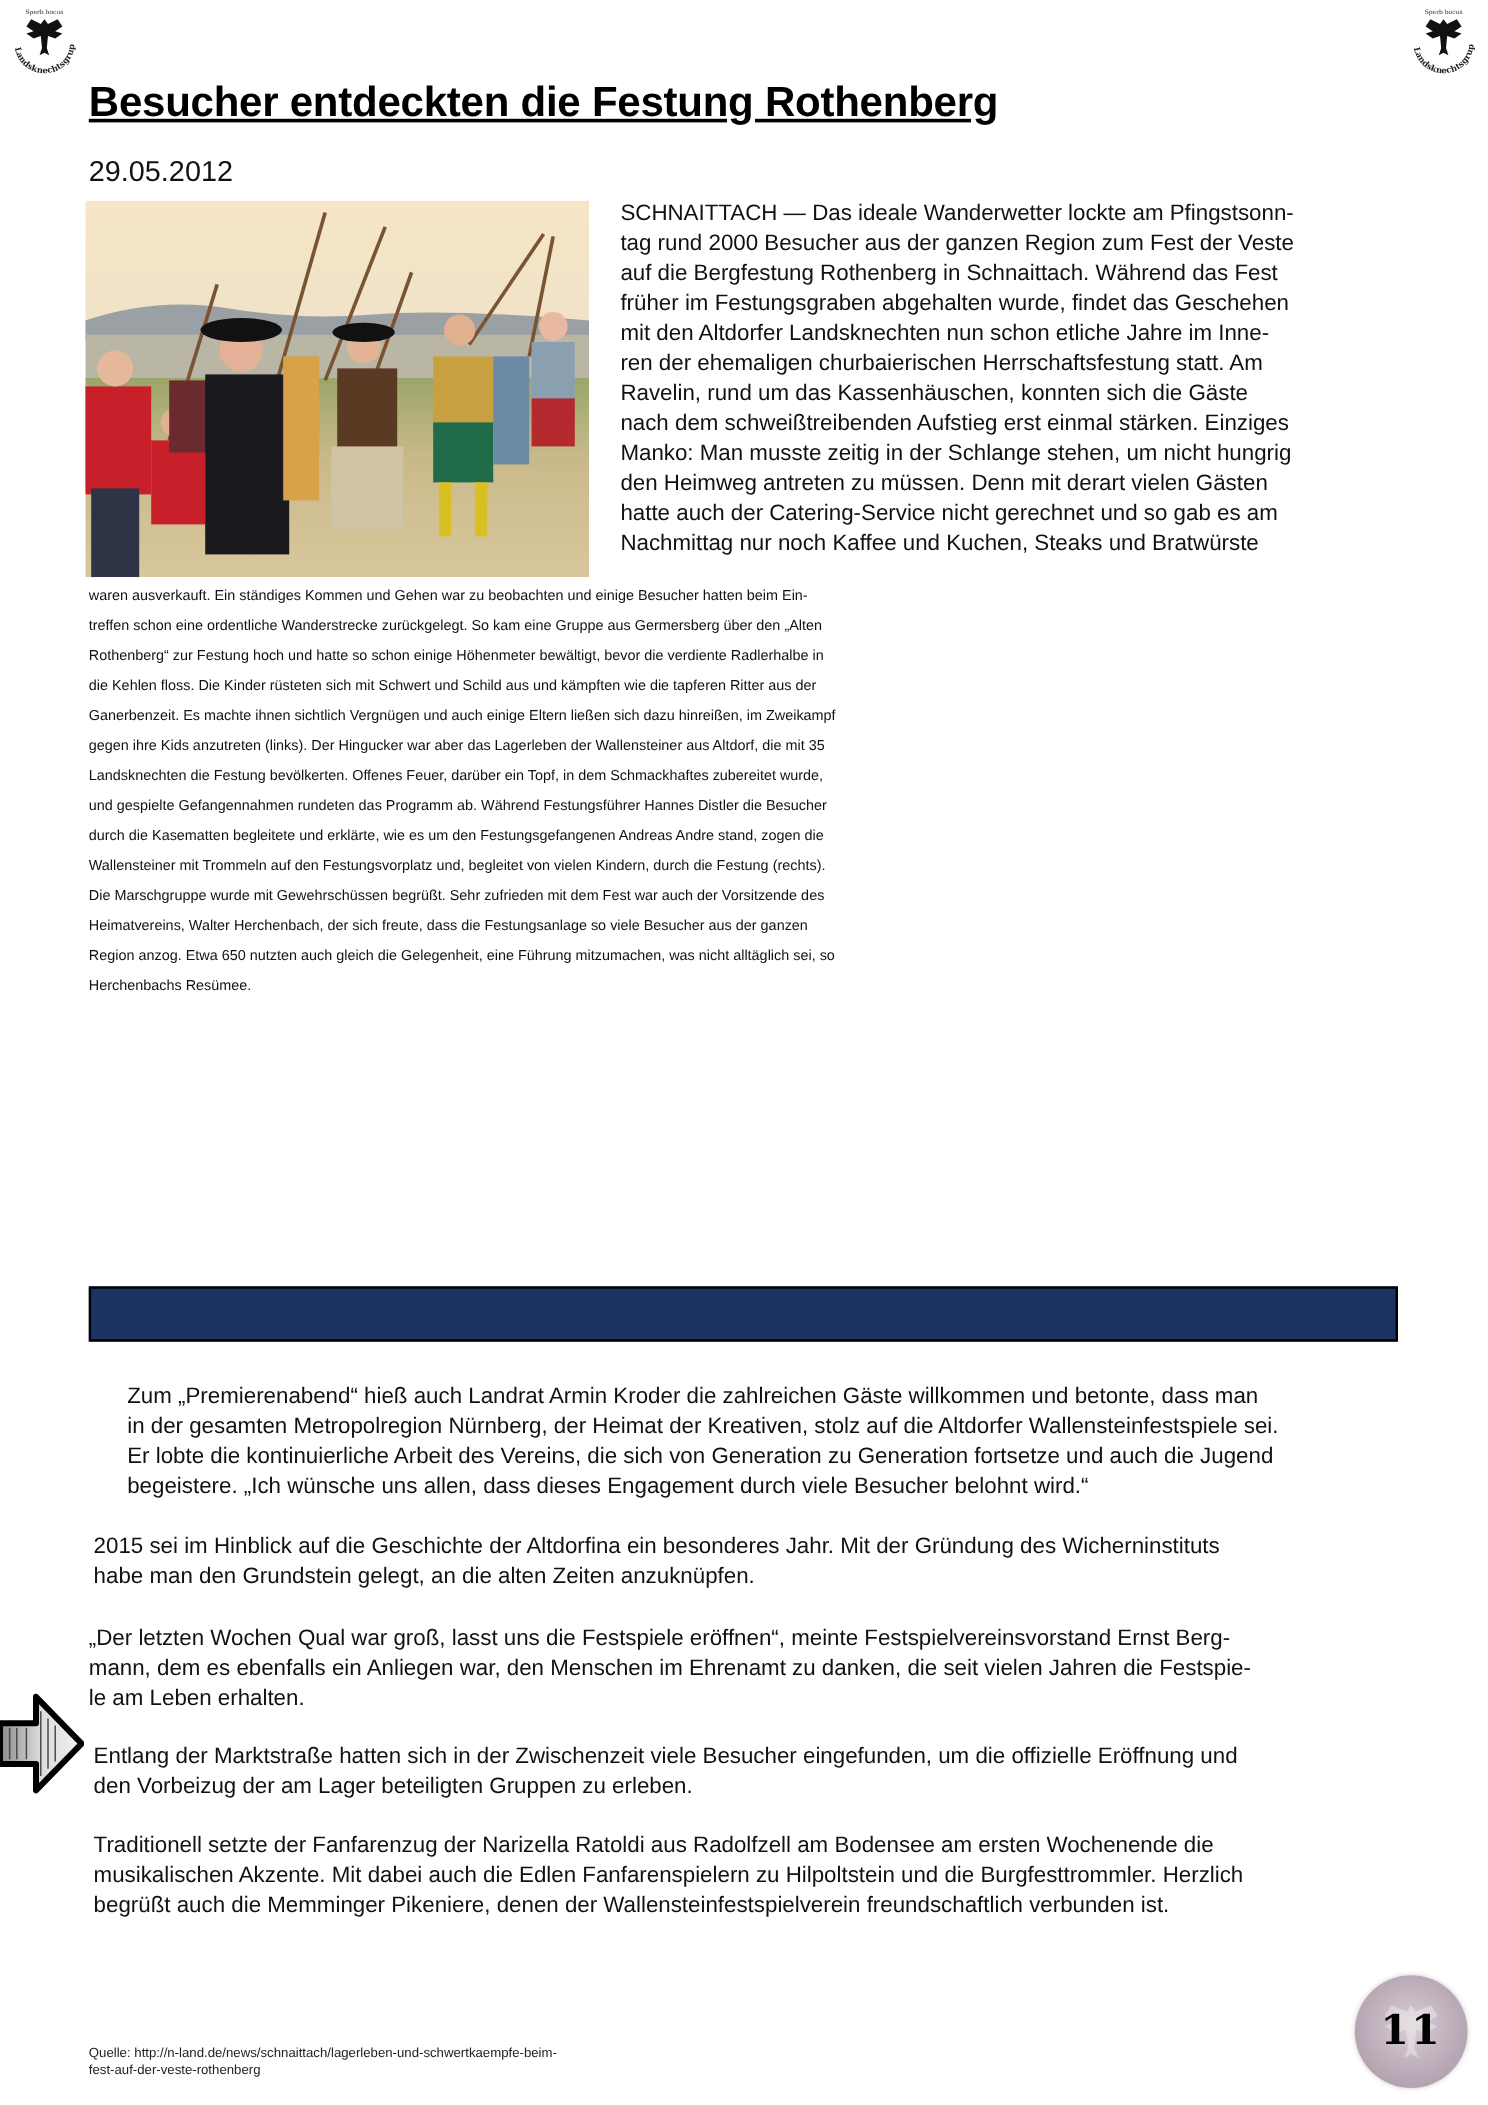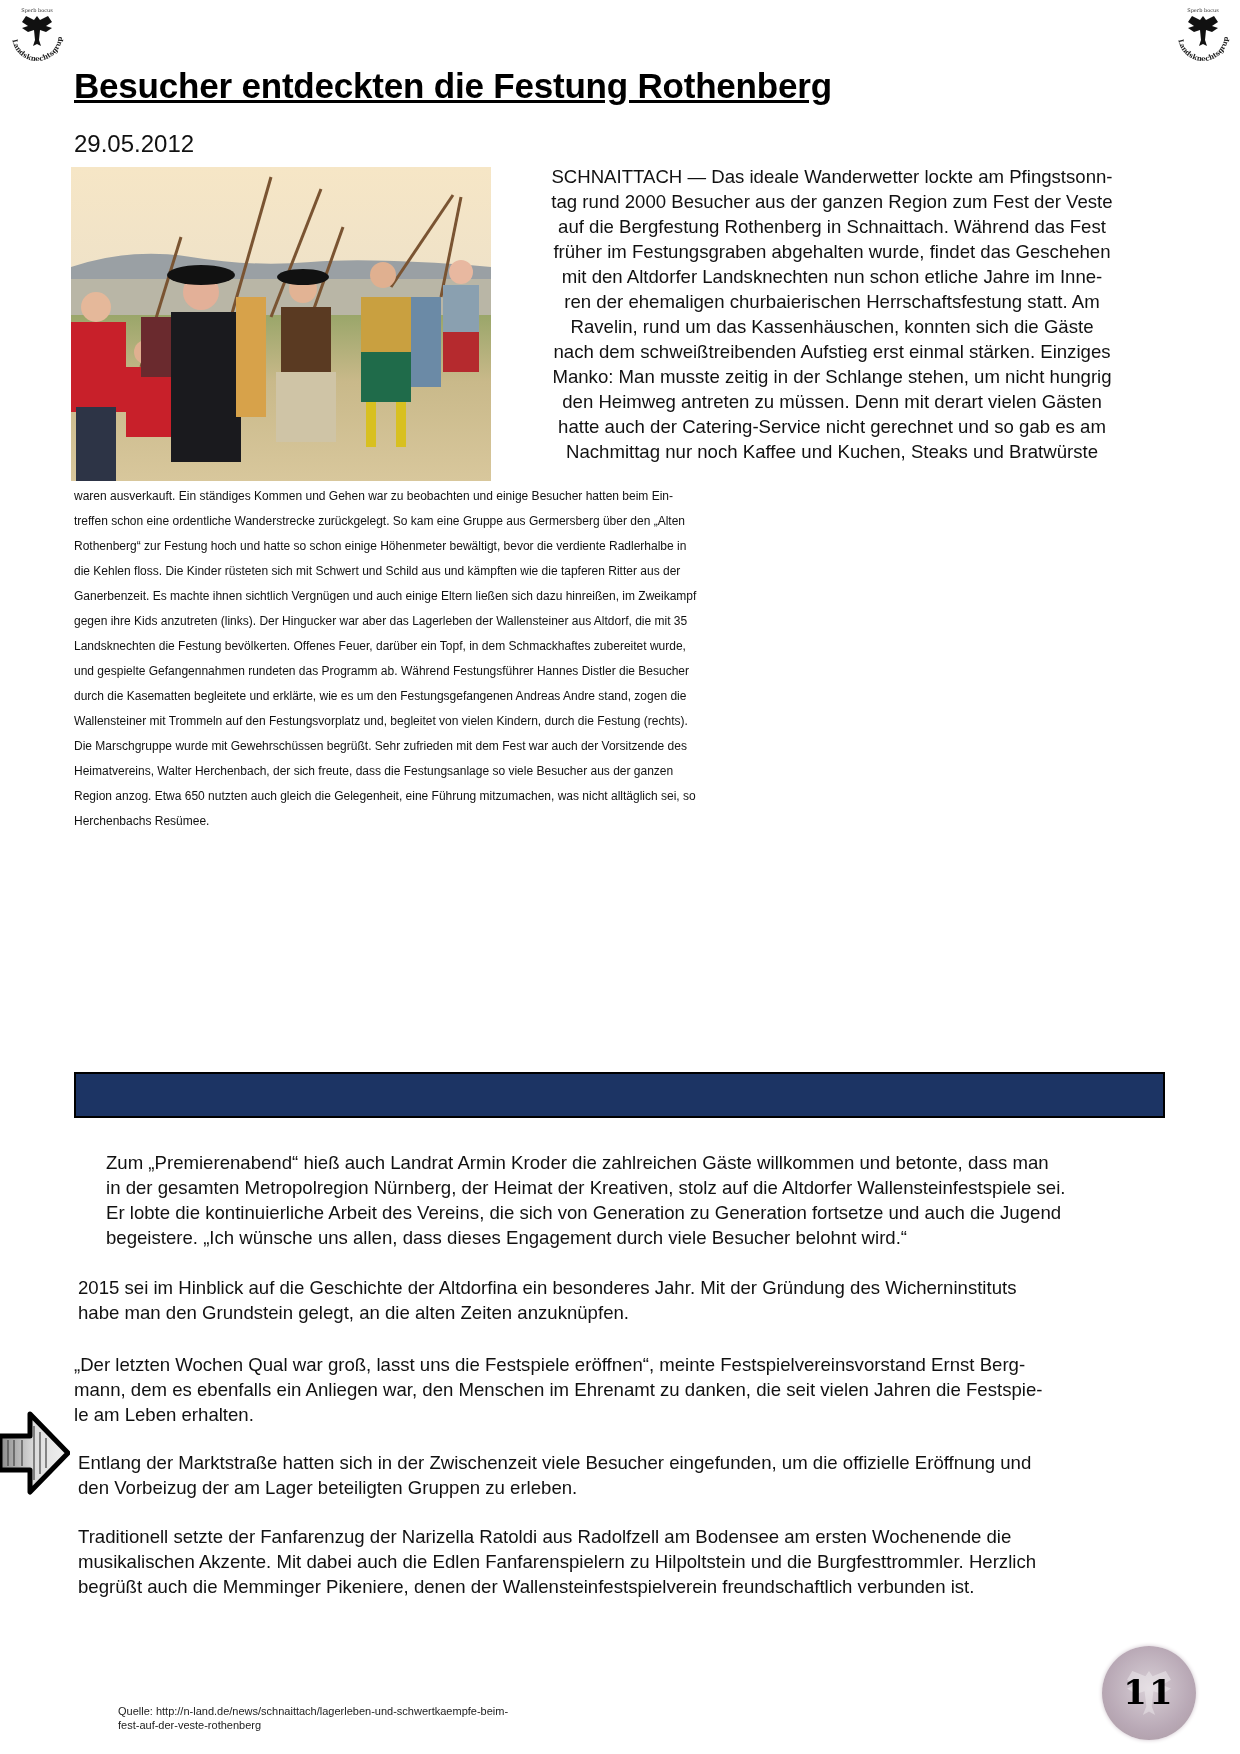--- a/index.html
+++ b/index.html
@@ -10,38 +10,38 @@
   .seal svg { width: 100%; height: 100%; }
   #seal-left { left: 4px; top: 2px; }
   #seal-right { left: 1170px; top: 2px; }
 
   .title { position: absolute; left: 74px; top: 66px; font-size: 35px; font-weight: bold; letter-spacing: -0.2px; color: #000; white-space: nowrap; text-decoration: underline; }
   .date { position: absolute; left: 74px; top: 130px; font-size: 24px; color: #111; }
 
   .photo { position: absolute; left: 71px; top: 167px; width: 420px; height: 314px; overflow: hidden; }
   .photo svg { width: 100%; height: 100%; display: block; }
 
-  .lead { position: absolute; left: 517px; top: 164px; width: 630px; font-size: 18.6px; line-height: 25px; white-space: pre-line; text-align: center; }
+  .lead { position: absolute; left: 517px; top: 164px; width: 630px; font-size: 18.6px; line-height: 25px; white-space: pre-line; }
   .cont { position: absolute; left: 74px; top: 484px; width: 1090px; font-size: 12px; line-height: 25px; white-space: pre-line; }
 
   .bar { position: absolute; left: 74px; top: 1072px; width: 1091px; height: 46px; background: #1c3464; border: 2px solid #000; }
 
   .para { position: absolute; left: 78px; width: 1090px; font-size: 18.6px; line-height: 25px; white-space: pre-line; }
   #p1 { top: 1150px; margin-left: 28px; }
   #p2 { top: 1275px; }
   #p3 { top: 1352px; left: 74px; }
   #p4 { top: 1450px; }
   #p5 { top: 1524px; }
 
   .arrow { position: absolute; left: 0; top: 1410px; width: 70px; height: 86px; }
   .arrow svg { width: 100%; height: 100%; }
 
-  .source { position: absolute; left: 74px; top: 1704px; font-size: 11px; line-height: 14px; color: #222; white-space: pre-line; width: 480px; margin-left: 44px; }
-
-  .page-medal { position: absolute; left: 1102px; top: 1646px; width: 94px; height: 94px; border-radius: 50%;
+  .source { position: absolute; left: 74px; top: 1704px; font-size: 11px; line-height: 14px; color: #222; white-space: pre-line; width: 480px; }
+
+  .page-medal { position: absolute; left: 1129px; top: 1646px; width: 94px; height: 94px; border-radius: 50%;
     background: radial-gradient(circle at 50% 45%, #d8cfd6 0%, #b9a9b6 60%, #a8979f 100%); box-shadow: 0 0 4px #cfc4cc; }
   .page-medal .eagle { position: absolute; left: 18px; top: 18px; width: 58px; height: 58px; opacity: 0.35; }
   .page-number { position: absolute; left: 0; top: 26px; width: 94px; text-align: center; font-family: "DejaVu Serif", serif; font-weight: bold; font-size: 34px; color: #000; letter-spacing: 2px; }
 </style>
 </head>
 <body>
 
 <div class="seal" id="seal-left">
   <svg viewBox="0 0 66 66">
     <path id="arcL" d="M8,34 A25,25 0 0,0 58,34" fill="none"></path>

